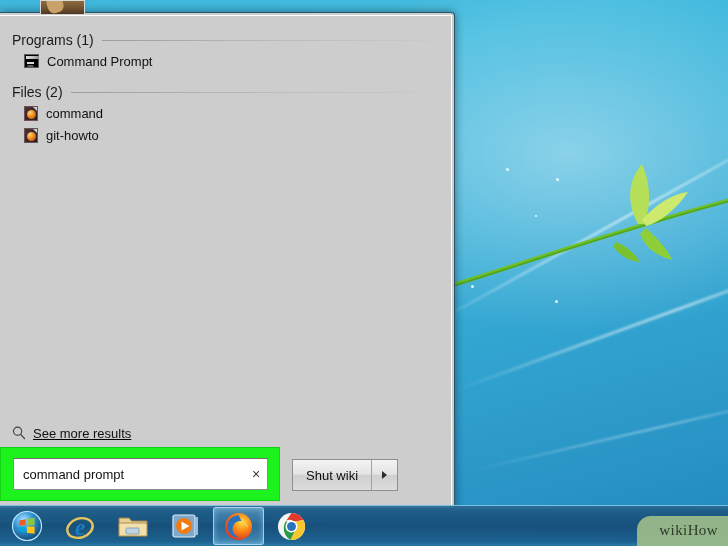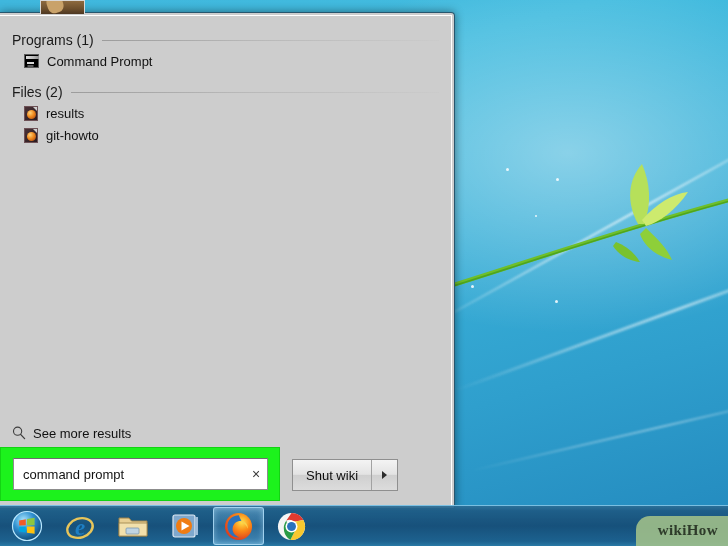--- a/index.html
+++ b/index.html
@@ -106,21 +106,21 @@
   }
   .icon-file::after {
     content:""; position:absolute; right:0; top:0;
     border-width:0 4px 4px 0; border-style:solid;
     border-color:transparent #cfcfcf transparent transparent;
   }
 
   
   #see-more {
     position:absolute; left:12px; bottom:62px;
-    display:flex; align-items:center; height:20px; cursor:default;
+    display:flex; align-items:center; height:20px; cursor:default;text-decoration:underline;
   }
   #see-more .sm-label { font-size:13px; color:#111; margin-left:7px; }
 
   .icon-magnifier { width:14px; height:14px; flex:none; }
 
   
   #bottom-bar {
     position:absolute; left:0; right:2px; bottom:2px; height:56px;
   }
   #search-highlight {
@@ -207,21 +207,21 @@
     box-shadow:inset 0 0 6px rgba(200,240,255,0.45);
   }
 
   
   #watermark {
     position:absolute; right:0; bottom:0;
     padding:6px 10px 7px 22px;
     background:rgba(163,193,138,0.88);
     border-top-left-radius:14px;
     font-family:"Liberation Serif", serif;
-    font-size:15px; font-weight:bold; color:#2e3b2a;
+    font-size:15px; font-weight:normal; color:#2e3b2a;
     letter-spacing:.4px;
   }
 </style>
 </head>
 <body>
 
 <div id="desktop">
 
   <div class="streak" id="streak1"></div>
   <div class="streak" id="streak2"></div>
@@ -254,21 +254,21 @@
           <span class="icon-cmd"></span>
           <span class="ri-label">Command Prompt</span>
         </div>
 
         <div class="group-header" style="margin-top:12px;">
           <span class="hdr-label">Files (2)</span>
           <span class="hdr-rule"></span>
         </div>
         <div class="result-item">
           <span class="icon-file"></span>
-          <span class="ri-label">results</span>
+          <span class="ri-label">command</span>
         </div>
         <div class="result-item">
           <span class="icon-file"></span>
           <span class="ri-label">git-howto</span>
         </div>
       </div>
 
       <div id="see-more">
         <svg class="icon-magnifier" viewBox="0 0 14 14">
           <circle cx="5.6" cy="5.2" r="4.1" fill="none" stroke="#3d3d3d" stroke-width="1.1"></circle>

